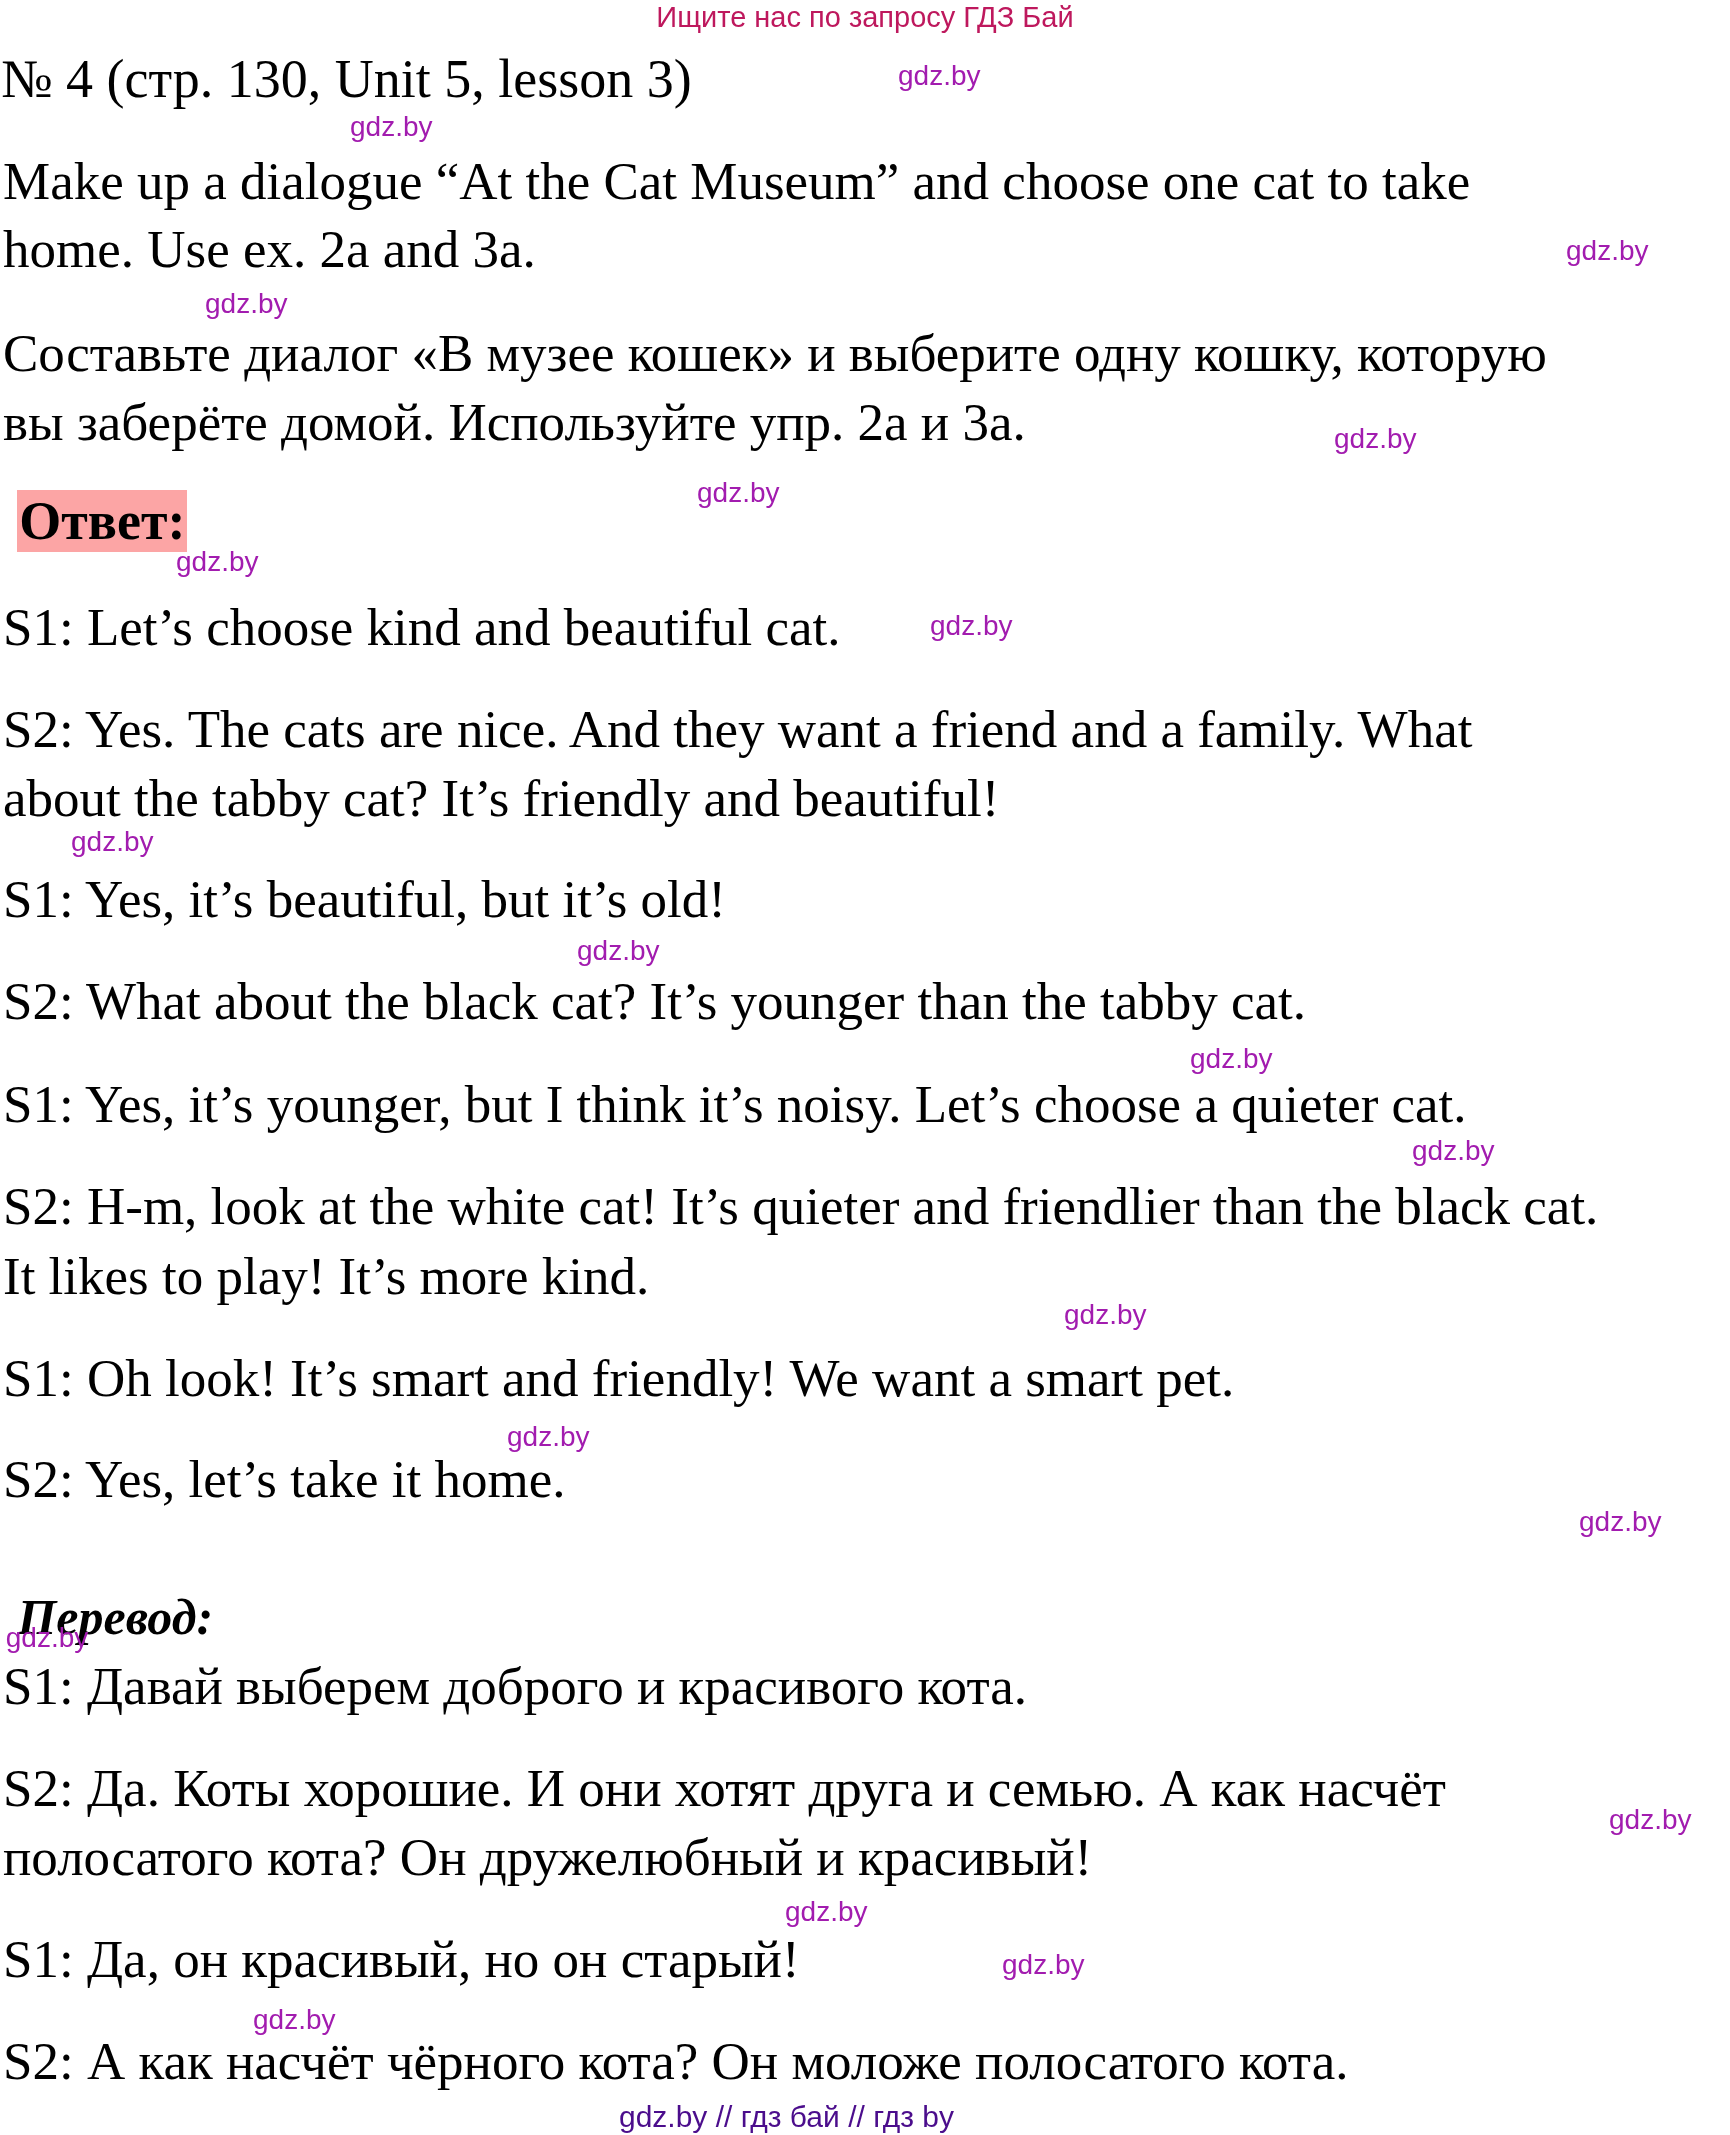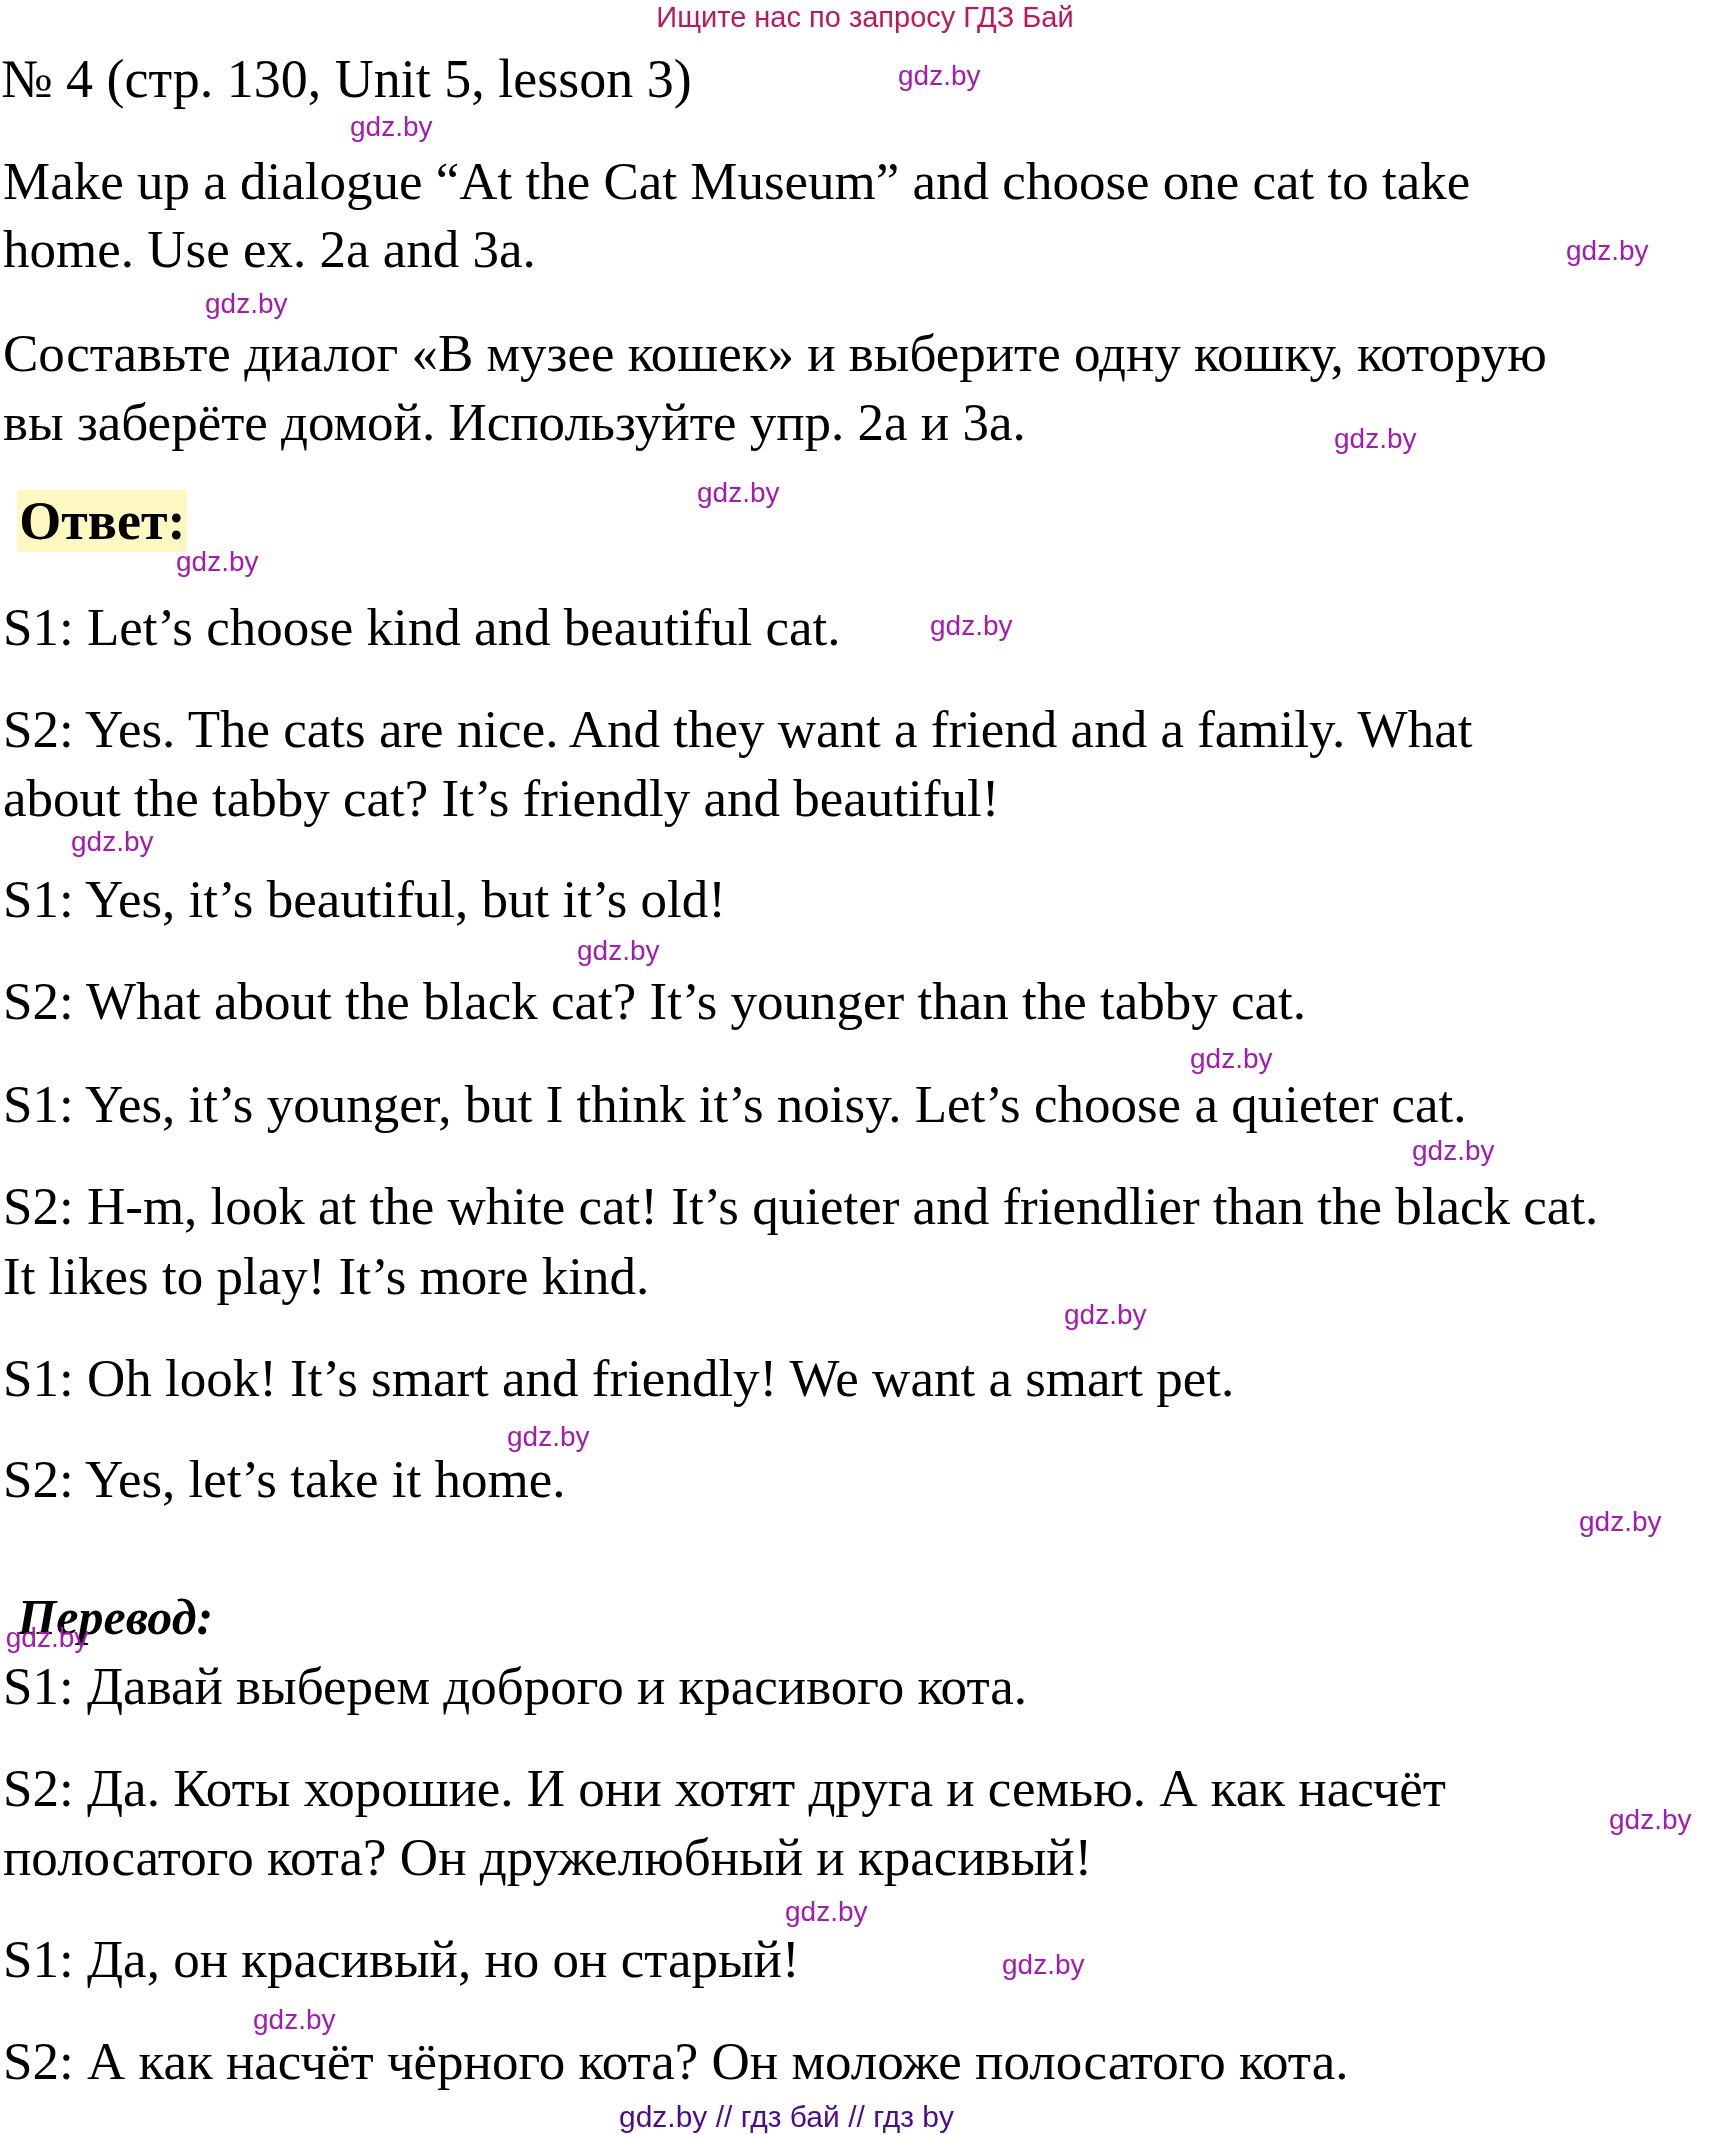--- a/index.html
+++ b/index.html
@@ -2,21 +2,21 @@
 <html><head>
 <meta charset="utf-8">
 <style>
   html, body { margin: 0; padding: 0; background: #ffffff; }
   body { width: 1730px; height: 2136px; position: relative; overflow: hidden; font-family: "Liberation Serif", serif; color: #000; }
   .abs { position: absolute; white-space: nowrap; }
   .top-banner { left: 0; width: 1730px; text-align: center; top: 0; font-family: "Liberation Sans", sans-serif; font-size: 29px; color: #be185d; line-height: 35px; }
   .title { font-weight: normal; font-size: 54px; line-height: 62px; left: 1px; }
   .txt { font-size: 53px; line-height: 62px; left: 3px; }
   .wm { font-family: "Liberation Sans", sans-serif; font-size: 28px; color: #a21caf; line-height: 31px; }
-  .answer { font-weight: bold; font-size: 54px; line-height: 62px; left: 17.4px; background: #fef9c3; padding: 0 1.9px; }
+  .answer { font-weight: bold; font-size: 54px; line-height: 62px; left: 17.4px; background: #fca5a5; padding: 0 1.9px; }
   .section { font-weight: bold; font-size: 50px; line-height: 58px; left: 17.4px; }
   .footer { left: 0; width: 1573px; text-align: center; font-family: "Liberation Sans", sans-serif; font-size: 30px; color: #4b0d8c; line-height: 35px; }
 </style>
 </head>
 <body>
 
 <div class="abs top-banner">Ищите нас по запросу ГДЗ Бай</div>
 
 <div class="abs title" style="top:48px;">№ 4 (стр. 130, Unit 5, lesson 3)</div>
 <div class="abs wm" style="left:898px;top:60px;">gdz.by</div>

